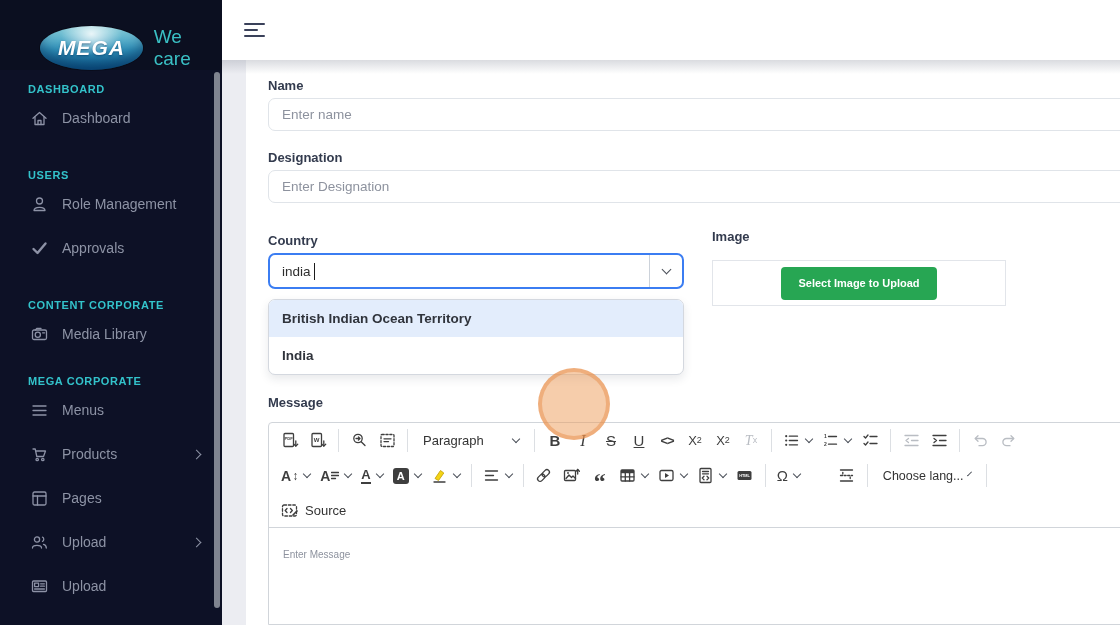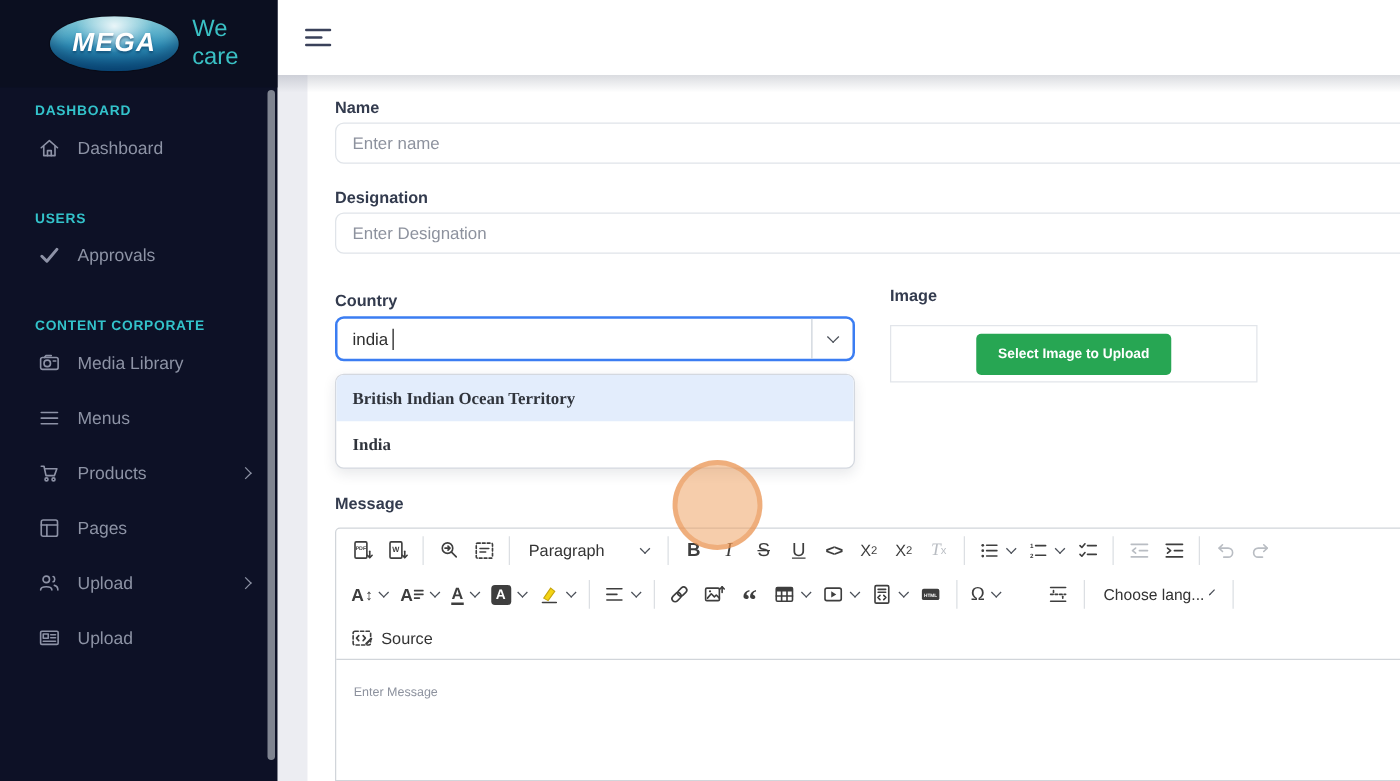--- a/index.html
+++ b/index.html
@@ -2,21 +2,21 @@
 <html><head>
 <meta charset="utf-8">
 <style>
   * { box-sizing: border-box; margin: 0; padding: 0; }
   html,body { width:1120px; height:625px; overflow:hidden; }
   body { font-family:"Liberation Sans", sans-serif; background:#fff; position:relative; }
   #screen { position:absolute; inset:0; width:1120px; height:625px; }
 
   
   #sidebar { position:absolute; left:0; top:0; width:222px; height:625px; background:#0d1126; z-index:20; }
-  .logo { height:70px; background:#0b0f20; display:flex; align-items:center; padding-left:40px; }
+  .logo { height:70px; background:#0b0f20; display:flex; align-items:flex-end; padding-left:40px; }
   .logo-ellipse { width:106px; height:44px; border-radius:50%; display:flex; align-items:center; justify-content:center;
     background: radial-gradient(ellipse at 50% 18%, rgba(255,255,255,.85) 0%, rgba(255,255,255,0) 42%),
                 linear-gradient(180deg,#8fd6e0 0%, #2e8fb8 55%, #0d5c90 100%);
     box-shadow: inset 0 -8px 12px rgba(0,30,70,.45), 0 0 0 1px rgba(0,0,0,.25); }
   .logo-ellipse span { color:#fff; font-weight:800; font-style:italic; font-size:21px; letter-spacing:1px; text-shadow:0 1px 2px rgba(0,40,80,.5); }
   .tagline { color:#3ac0c4; font-size:19px; margin-left:11px; }
   .sec-header { color:#33c3cb; font-size:11px; font-weight:bold; letter-spacing:.6px; padding-left:28px; margin-top:12px; height:14px; line-height:14px; }
   .sec-header.later { margin-top:28px; }
   .sec-header.mc { margin-top:18px; }
   .nav-item { height:44px; display:flex; align-items:center; padding-left:30px; cursor:pointer; }
@@ -51,21 +51,21 @@
 
   
   #combo { position:absolute; left:22px; top:193px; width:416px; height:36px; border:2px solid #3b7df2; border-radius:7px;
     background:#fff; display:flex; align-items:center; }
   #combo input { flex:1; border:none; outline:none; font-size:13.5px; color:#2e2e2e; padding-left:12px; font-family:inherit; background:transparent; }
   .caret-line { position:absolute; left:44px; top:8px; width:1.3px; height:17px; background:#1c1c1c; }
   .combo-right { width:33px; align-self:stretch; border-left:1px solid #ccd2da; display:flex; align-items:center; justify-content:center; cursor:pointer; }
   .chev { width:7px; height:7px; border-right:1.6px solid #4a4f58; border-bottom:1.6px solid #4a4f58; transform:rotate(45deg); margin-top:-3px; }
 
   #dropdown { position:absolute; left:22px; top:239px; width:416px; background:#fff; border:1px solid #d4d8df; border-radius:7px;
-    box-shadow:0 4px 10px rgba(30,40,60,.10); overflow:hidden; z-index:8;font-family:Liberation Serif, serif; }
+    box-shadow:0 4px 10px rgba(30,40,60,.10); overflow:hidden; z-index:8; }
   .opt { height:37px; display:flex; align-items:center; padding-left:13px; font-size:13.5px; font-weight:bold; color:#30343c; cursor:pointer; }
   .opt.hl { background:#e3edfc; }
 
   
   #click-circle { position:absolute; left:316px; top:308px; width:72px; height:72px; border-radius:50%; z-index:40; pointer-events:none;
     background:rgba(237,155,88,.5); border:4px solid rgba(230,138,66,.45); }
 
   
   #img-box { position:absolute; left:466px; top:200px; width:294px; height:46px; border:1px solid #e2e5ea; background:#fff;
     display:flex; align-items:center; justify-content:center; }
@@ -119,36 +119,44 @@
           <path d="M3 9.2 L9.5 3.5 L16 9.2"></path>
           <path d="M5 8 V15.5 H14 V8"></path>
           <path d="M8 15.5 V11.5 H11 V15.5"></path>
         </svg>
       <span class="lbl">Dashboard</span>
     </div>
 
     <div class="sec-header later">USERS</div>
     <div class="nav-item">
       <svg class="nico" viewBox="0 0 19 19">
+          <circle cx="9.5" cy="6" r="3"></circle>
+          <path d="M4 15.5 C4 11.3 15 11.3 15 15.5 Z"></path>
+        </svg>
+      <span class="lbl">Role Management</span>
+    </div>
+    <div class="nav-item">
+      <svg class="nico" viewBox="0 0 19 19">
           <polyline points="3.5 10,7.5 14,15.5 4.5" style="stroke-width:2.4"></polyline>
         </svg>
       <span class="lbl">Approvals</span>
     </div>
 
     <div class="sec-header later">CONTENT CORPORATE</div>
     <div class="nav-item">
       <svg class="nico" viewBox="0 0 19 19">
           <rect x="2.5" y="5" width="14" height="9.5" rx="1.5"></rect>
           <circle cx="7.8" cy="9.7" r="2.6"></circle>
           <line x1="12.6" y1="7.8" x2="14.6" y2="7.8"></line>
           <path d="M5.5 5 L6.8 3.5 H11"></path>
         </svg>
       <span class="lbl">Media Library</span>
     </div>
 
+    <div class="sec-header mc">MEGA CORPORATE</div>
     <div class="nav-item">
       <svg class="nico" viewBox="0 0 19 19">
           <line x1="3" y1="5" x2="16" y2="5"></line>
           <line x1="3" y1="9.5" x2="16" y2="9.5"></line>
           <line x1="3" y1="14" x2="16" y2="14"></line>
         </svg>
       <span class="lbl">Menus</span>
     </div>
     <div class="nav-item">
       <svg class="nico" viewBox="0 0 19 19">

